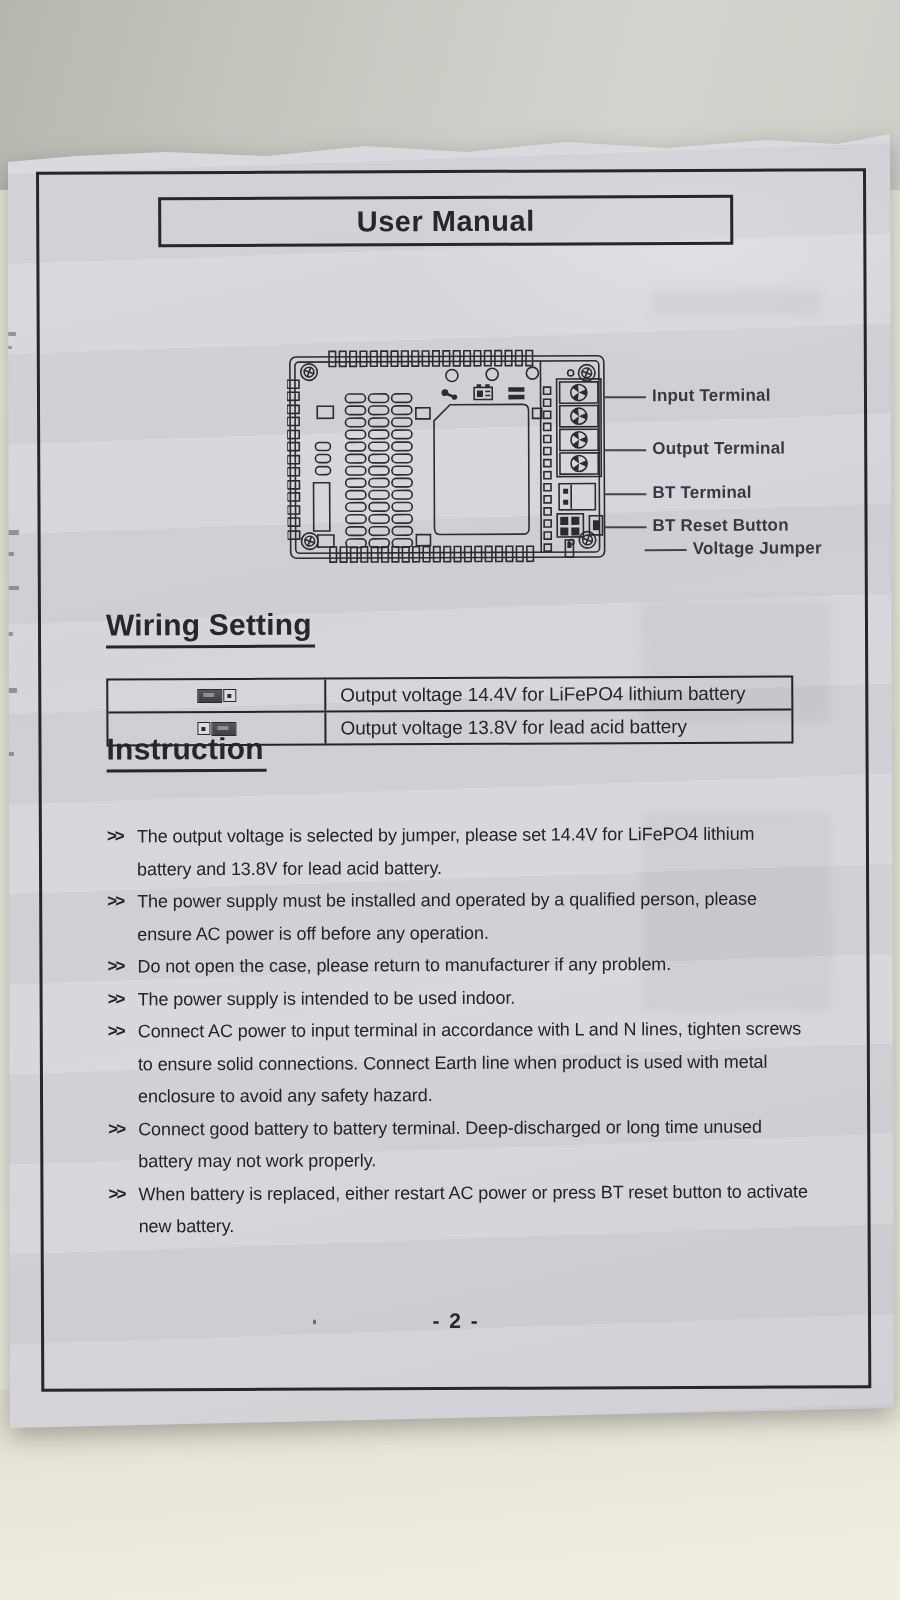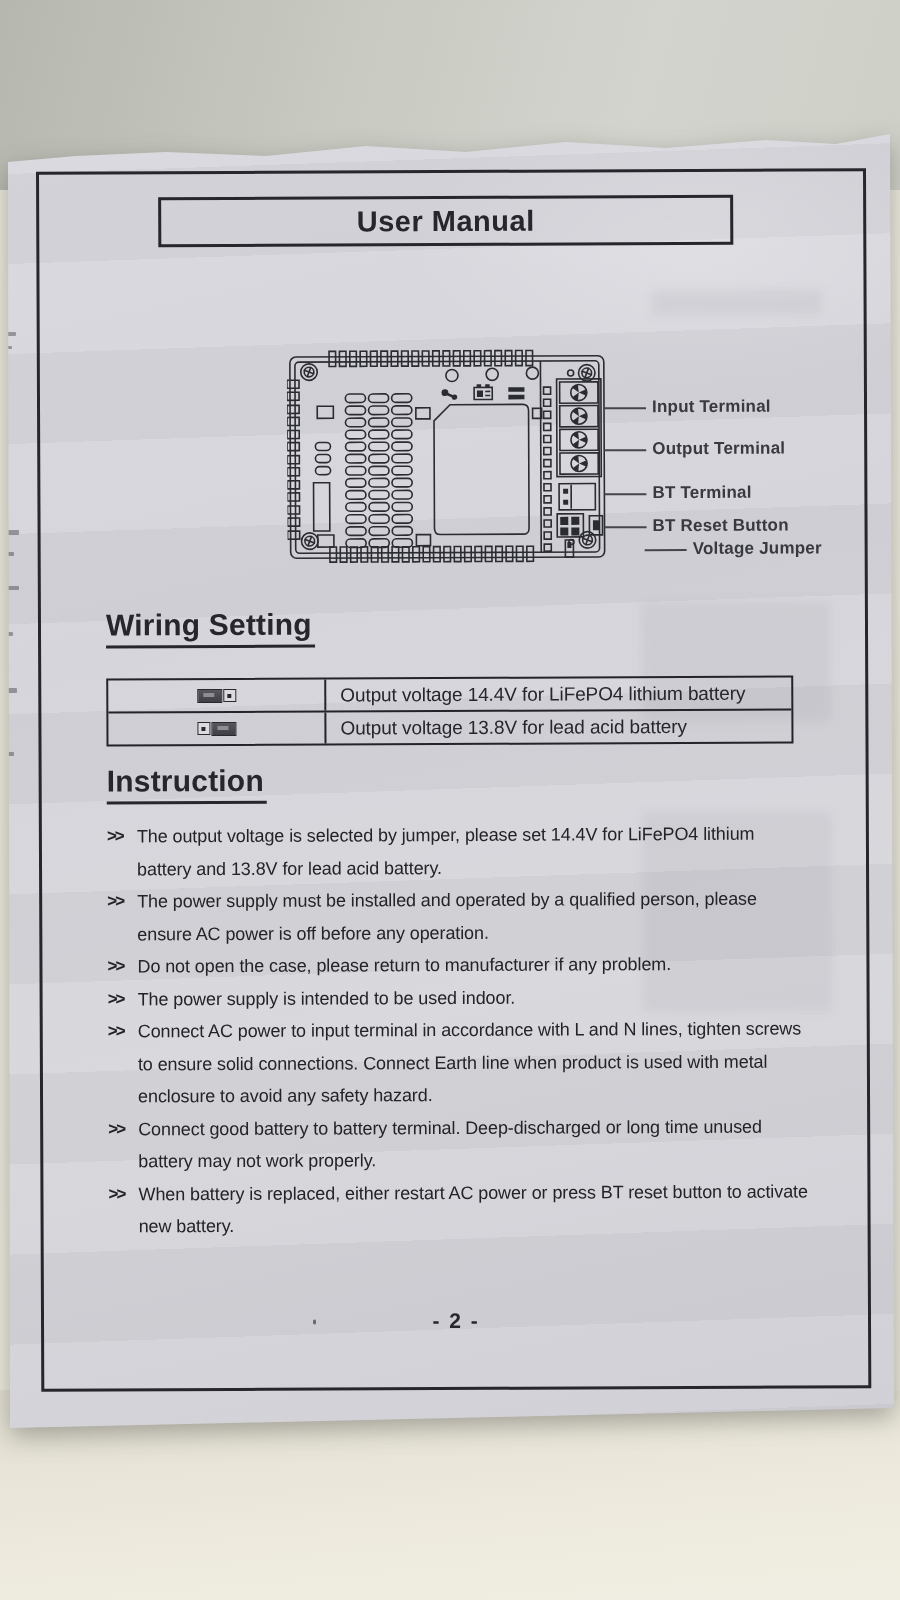--- a/index.html
+++ b/index.html
@@ -38,30 +38,30 @@
     position:absolute;left:119px;top:23px;width:569px;height:44px;
     border:3px solid #26262c;text-align:center;line-height:44px;
     font-size:29px;font-weight:700;letter-spacing:.5px;
   }
   .heading{
     position:absolute;font-size:30px;font-weight:700;letter-spacing:.2px;
     border-bottom:3px solid #26262c;padding:0 3px 3px 0;white-space:nowrap;
   }
   .h-wiring{left:79px;top:92px;}
   .h-jumper{left:65px;top:434px;}
-  .h-instruction{left:65px;top:590px;}
+  .h-instruction{left:65px;top:558px;}
 
   .pcb{position:absolute;left:247px;top:176px;width:322px;height:216px;}
   .dlabel{
     position:absolute;left:612px;font-size:17px;font-weight:700;color:#393a40;
     white-space:nowrap;letter-spacing:.2px;
   }
   .dlabel::before{content:"";position:absolute;left:-48px;top:10px;width:42px;
     border-top:2px solid #44454b;}
-  .dl-0{top:225px;}.dl-1{top:267px;text-align:right;}.dl-2{top:311px;}.dl-3{top:344px;text-align:right;}.dl-4{top:367px;margin-left:40px;}
+  .dl-0{top:214px;}.dl-1{top:267px;text-align:right;}.dl-2{top:311px;}.dl-3{top:344px;text-align:right;}.dl-4{top:367px;margin-left:40px;}
 
   .jtable{
     position:absolute;left:65px;top:504px;width:683px;
     border:2.5px solid #232329;
   }
   .jrow{display:flex;height:31px;align-items:center;}
   .jrow + .jrow{border-top:2px solid #232329;}
   .jcell-icon{width:216px;flex:none;display:flex;justify-content:center;align-items:center;
     align-self:stretch;border-right:2px solid #232329;}
   .jcell-text{flex:1;font-size:19px;padding-left:14px;letter-spacing:-.1px;}

